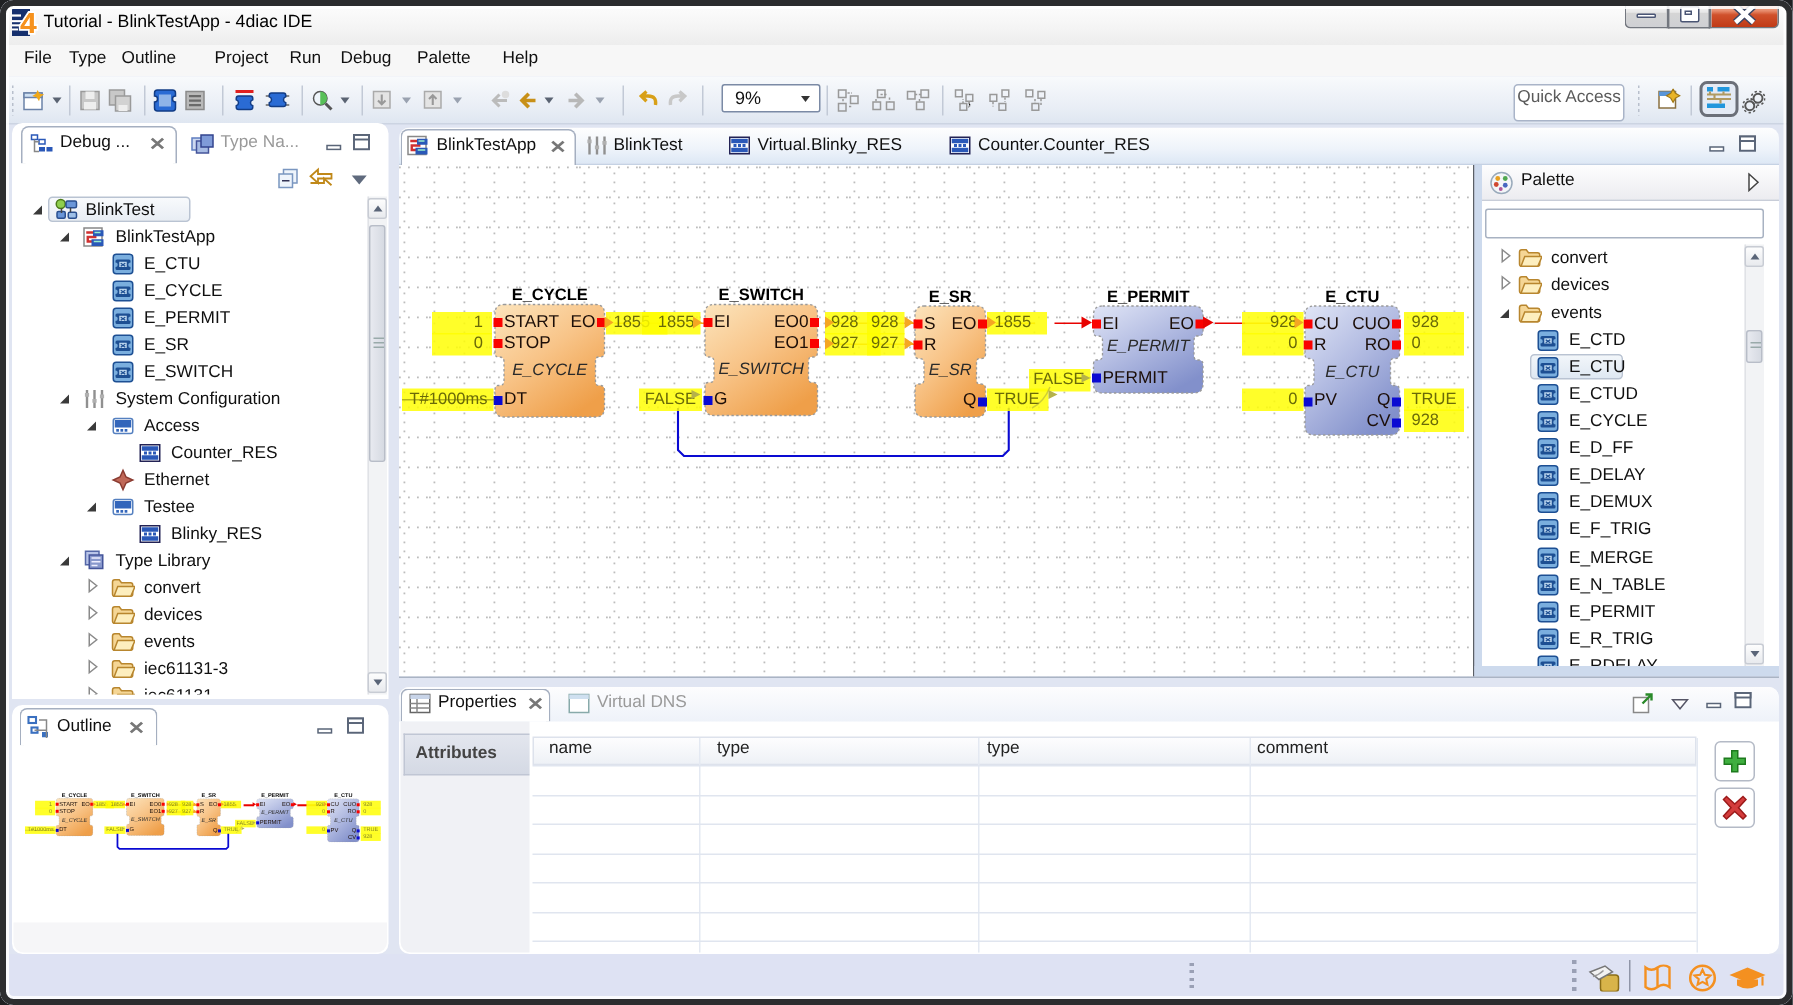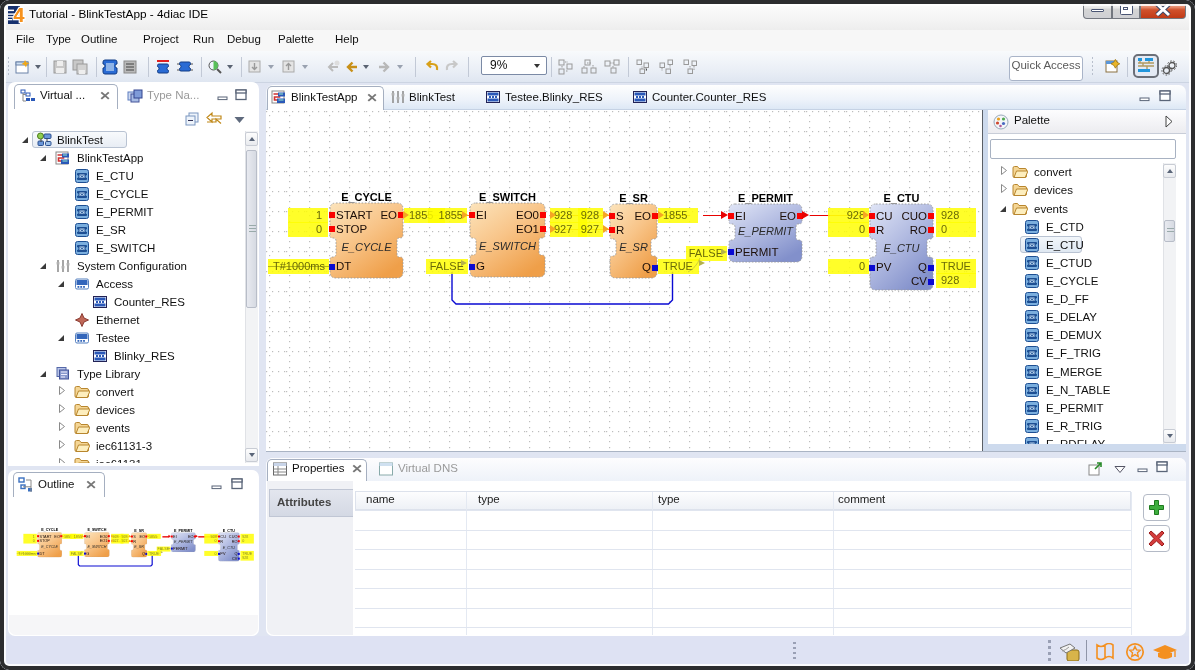--- a/index.html
+++ b/index.html
@@ -365,21 +365,21 @@
           <rect x="2" y="2" width="10" height="3" fill="#fff" stroke="#5a6578" stroke-width="1.3"></rect>
         </g>
 </defs>
     </svg>
 
 <div class="panel" style="left:8px;top:82px;width:251px;height:384px;border-radius:7px 7px 0 0;"></div>
 <div class="tab-act" style="left:14px;top:84px;width:104px;height:25px"></div>
 <svg style="position:absolute;left:20px;top:88px" width="16" height="16">
       <use href="#i-tree"></use>
     </svg>
-<div class="tabrow" style="left:40px;top:89px">Virtual ...</div>
+<div class="tabrow" style="left:40px;top:89px">Debug ...</div>
 <div class="xicon" style="left:100px;top:89px">✕</div>
 <svg style="position:absolute;left:127px;top:88px" width="16" height="16">
       <use href="#i-typ"></use>
     </svg>
 <div class="tabrow" style="left:147px;top:89px;color:#9a9a9a">Type Na...</div>
 <svg style="position:absolute;left:216px;top:88px" width="14" height="14">
       <use href="#i-minb"></use>
     </svg>
 <svg style="position:absolute;left:234px;top:88px" width="14" height="14">
       <use href="#i-maxb"></use>
@@ -647,21 +647,21 @@
     </svg>
 <div class="tabrow" style="left:291px;top:91px">BlinkTestApp</div>
 <div class="xicon" style="left:367px;top:91px">✕</div>
 <svg style="position:absolute;left:390px;top:89px" width="16" height="16">
       <use href="#i-cfg"></use>
     </svg>
 <div class="tabrow" style="left:409px;top:91px">BlinkTest</div>
 <svg style="position:absolute;left:485px;top:89px" width="16" height="16">
       <use href="#i-res"></use>
     </svg>
-<div class="tabrow" style="left:505px;top:91px">Testee.Blinky_RES</div>
+<div class="tabrow" style="left:505px;top:91px">Virtual.Blinky_RES</div>
 <svg style="position:absolute;left:632px;top:89px" width="16" height="16">
       <use href="#i-res"></use>
     </svg>
 <div class="tabrow" style="left:652px;top:91px">Counter.Counter_RES</div>
     <svg style="position:absolute;left:1138px;top:89px" width="14" height="14">
       <use href="#i-minb"></use>
     </svg>
     <svg style="position:absolute;left:1158px;top:89px" width="14" height="14">
       <use href="#i-maxb"></use>
     </svg>

